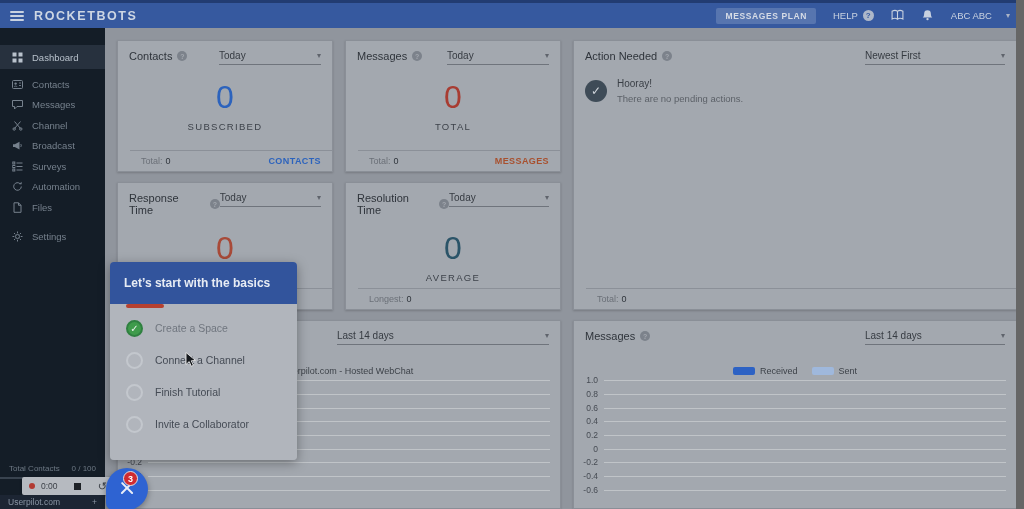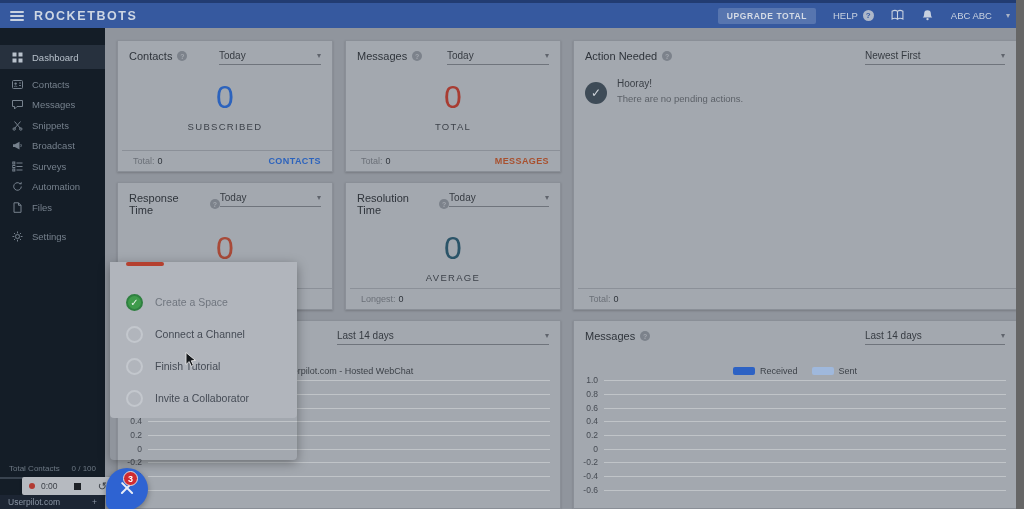--- a/index.html
+++ b/index.html
@@ -33,53 +33,53 @@
   .card { position:absolute; background:#a3a8af; border:1px solid #8a8f97; box-shadow:0 1px 2px rgba(0,0,0,.18); }
   .chead { display:flex; justify-content:space-between; align-items:flex-start; padding:9px 11px 0 11px; }
   .ctitle { display:flex; align-items:center; gap:5px; font-size:11px; color:#2f343b; }
   .help-dot { width:10px; height:10px; border-radius:50%; background:#7c828b; color:#a3a8af; font-size:7px; font-weight:bold; display:flex; align-items:center; justify-content:center; cursor:pointer; }
   .select { display:flex; justify-content:space-between; align-items:center; border-bottom:1px solid #6f747c; padding-bottom:3px; font-size:10px; color:#363b42; cursor:pointer; }
   .select .caret { color:#5f646c; }
   .w100 { width:102px; } .w140 { width:140px; } .w212 { width:212px; }
   .bigval { text-align:center; font-size:32px; margin-top:14px; }
   .v-blue { color:#2c63bd; } .v-red { color:#a83c32; } .v-orange { color:#a84a38; } .v-teal { color:#2b5468; }
   .unit { text-align:center; font-size:9.5px; letter-spacing:1.3px; color:#3d424a; margin-top:5px; }
-  .cfoot { position:absolute; left:4px; right:0; bottom:0; height:21px; border-top:1px solid #8b9098; display:flex; align-items:center; justify-content:space-between; padding:0 11px; font-size:9px; color:#6b7078; }
+  .cfoot { position:absolute; left:12px; right:0; bottom:0; height:21px; border-top:1px solid #8b9098; display:flex; align-items:center; justify-content:space-between; padding:0 11px; font-size:9px; color:#6b7078; }
   .cfoot b { color:#2f343b; font-weight:normal; margin-left:3px; }
   .flink { font-weight:bold; letter-spacing:.4px; font-size:9px; cursor:pointer; }
   .l-blue { color:#2c63bd; } .l-orange { color:#a8502e; }
 
   #card-contacts  { left:117px; top:40px;  width:216px; height:132px; }
   #card-messages  { left:345px; top:40px;  width:216px; height:132px; }
   #card-action    { left:573px; top:40px;  width:444px; height:270px; }
   #card-response  { left:117px; top:182px; width:216px; height:128px; }
   #card-resolution{ left:345px; top:182px; width:216px; height:128px; }
   #chart-left     { left:117px; top:320px; width:444px; height:189px; }
   #chart-right    { left:573px; top:320px; width:444px; height:189px; }
 
-  .action-body { display:flex; gap:10px; padding:13px 11px; align-items:flex-end; }
+  .action-body { display:flex; gap:10px; padding:13px 11px; align-items:center; }
   .ok-circle { width:22px; height:22px; border-radius:50%; background:#3e4b57; color:#ced3d9; font-size:12px; display:flex; align-items:center; justify-content:center; }
   .ok-circle::before { content:"\2713"; }
   .hooray { font-size:10px; color:#3a3f46; }
   .hooray-sub { font-size:9.5px; color:#5c6168; margin-top:4px; }
 
   
   .legend-row { position:absolute; left:0; right:0; top:45px; display:flex; justify-content:center; align-items:center; gap:14px; font-size:9px; color:#3d4249; }
   .lg-item { display:flex; align-items:center; gap:5px; }
   .swatch { height:8px; border-radius:2px; }
   .sw-recv { width:22px; background:#2d62c4; } .sw-sent { width:22px; background:#9fb8dc; } .sw-line { width:12px; background:#2d62c4; }
   .gridline { position:absolute; left:30px; right:10px; height:1px; background:rgba(255,255,255,.32); }
   .tick { position:absolute; left:2px; width:22px; text-align:right; font-size:8.5px; color:#464b53; line-height:9px; }
   .gl0{top:59px}.gl1{top:73px}.gl2{top:87px}.gl3{top:100px}.gl4{top:114px}.gl5{top:128px}.gl6{top:141px}.gl7{top:155px}.gl8{top:169px}
   .tk0{top:55px}.tk1{top:69px}.tk2{top:83px}.tk3{top:96px}.tk4{top:110px}.tk5{top:124px}.tk6{top:137px}.tk7{top:151px}.tk8{top:165px}
 
   
   .popup { position:absolute; left:110px; top:262px; width:187px; height:198px; z-index:20; border-radius:4px; box-shadow:0 3px 12px rgba(0,0,0,.35); }
   .popup-head { height:42px; background:#32549c; border-radius:4px 4px 0 0; display:flex; align-items:center; padding-left:14px; color:#e7ecf4; font-size:12px; font-weight:bold; }
-  .popup-body { position:relative; height:156px; background:#b1b5bc; border-radius:0 0 4px 4px; padding-top:24px; }
+  .popup-body { position:relative; height:156px; background:#b1b5bc; border-radius:0 0 4px 4px; padding-top:8px; }
   .progress-fill { position:absolute; left:16px; top:0; width:38px; height:4px; background:#b5402f; border-radius:2px; }
   .citem { height:32px; display:flex; align-items:center; gap:12px; padding-left:16px; font-size:10.5px; color:#454b55; cursor:pointer; }
   .circ { width:17px; height:17px; border-radius:50%; border:2px solid #c3c7cd; flex:0 0 17px; }
   .circ.done { background:#3f9b4b; border-color:#2f8040; color:#e8f2e9; font-size:10px; display:flex; align-items:center; justify-content:center; }
   .circ.done::before { content:"\2713"; }
   .citem.done-label { color:#70767f; }
 
   
   .recorder { position:absolute; left:22px; top:477px; width:92px; height:18px; background:#b6bac0; border-radius:2px; box-shadow:0 1px 3px rgba(0,0,0,.3); display:flex; align-items:center; padding:0 7px; gap:6px; z-index:25; }
   .rec-dot { width:6px; height:6px; border-radius:50%; background:#b23b33; }
@@ -99,21 +99,21 @@
 <div id="stage">
 
   <div class="navbar">
     <div class="hamburger">
         <i></i>
         <i></i>
         <i></i>
       </div>
     <div class="brand">ROCKETBOTS</div>
     <div class="nav-right">
-      <div class="upgrade">UPGRADE TOTAL</div>
+      <div class="upgrade">MESSAGES PLAN</div>
       <div class="nav-help">
         <span>HELP</span>
         <span class="q-circle">?</span>
       </div>
       <svg class="nav-ico" viewBox="0 0 12 12">
         <path d="M6,2.2 C4.8,1.2 2.6,1.2 1,2 V9.3 C2.6,8.5 4.8,8.5 6,9.5 C7.2,8.5 9.4,8.5 11,9.3 V2 C9.4,1.2 7.2,1.2 6,2.2 Z M6,2.2 V9.5" fill="none" stroke="#c9d2e0" stroke-width="1"></path>
       </svg>
       <svg class="nav-ico" viewBox="0 0 12 12">
         <path d="M6,1.2 a3.1,3.1 0 0 1 3.1,3.1 c0,2.3 .8,3 1.3,3.5 H1.6 c.5,-.5 1.3,-1.2 1.3,-3.5 A3.1,3.1 0 0 1 6,1.2 z" fill="#c9d2e0"></path>
         <circle cx="6" cy="9.3" r="1.1" fill="#c9d2e0"></circle>
@@ -149,21 +149,21 @@
             <path d="M0.5,1.5 h10 v6 h-5.5 l-2.5,2.5 v-2.5 h-2 z" fill="none" stroke="currentColor"></path>
           </svg>
         <span>Messages</span>
       </div>
       <div class="sitem">
         <svg viewBox="0 0 11 11">
             <path d="M2.5,1.5 L8.5,8.5 M8.5,1.5 L2.5,8.5" stroke="currentColor" fill="none"></path>
             <circle cx="2.2" cy="9" r="1.2" fill="none" stroke="currentColor"></circle>
             <circle cx="8.8" cy="9" r="1.2" fill="none" stroke="currentColor"></circle>
           </svg>
-        <span>Snippets</span>
+        <span>Channel</span>
       </div>
       <div class="sitem">
         <svg viewBox="0 0 11 11">
             <path d="M1,4.3 v2.6 h1.8 l4.7,2.6 v-7.8 L2.8,4.3 z" fill="currentColor"></path>
             <path d="M8.5,4 c1,.7 1,2.3 0,3" stroke="currentColor" fill="none"></path>
           </svg>
         <span>Broadcast</span>
       </div>
       <div class="sitem">
         <svg viewBox="0 0 11 11">
@@ -368,20 +368,21 @@
     <span class="tick tk2">0.6</span>
     <span class="tick tk3">0.4</span>
     <span class="tick tk4">0.2</span>
     <span class="tick tk5">0</span>
     <span class="tick tk6">-0.2</span>
     <span class="tick tk7">-0.4</span>
     <span class="tick tk8">-0.6</span>
   </div>
 
   <div class="popup">
+    <div class="popup-head">Let’s start with the basics</div>
     <div class="popup-body">
       <div class="progress-fill"></div>
       <div class="citem done-label">
         <span class="circ done"></span>
         <span>Create a Space</span>
       </div>
       <div class="citem">
         <span class="circ"></span>
         <span>Connect a Channel</span>
       </div>

